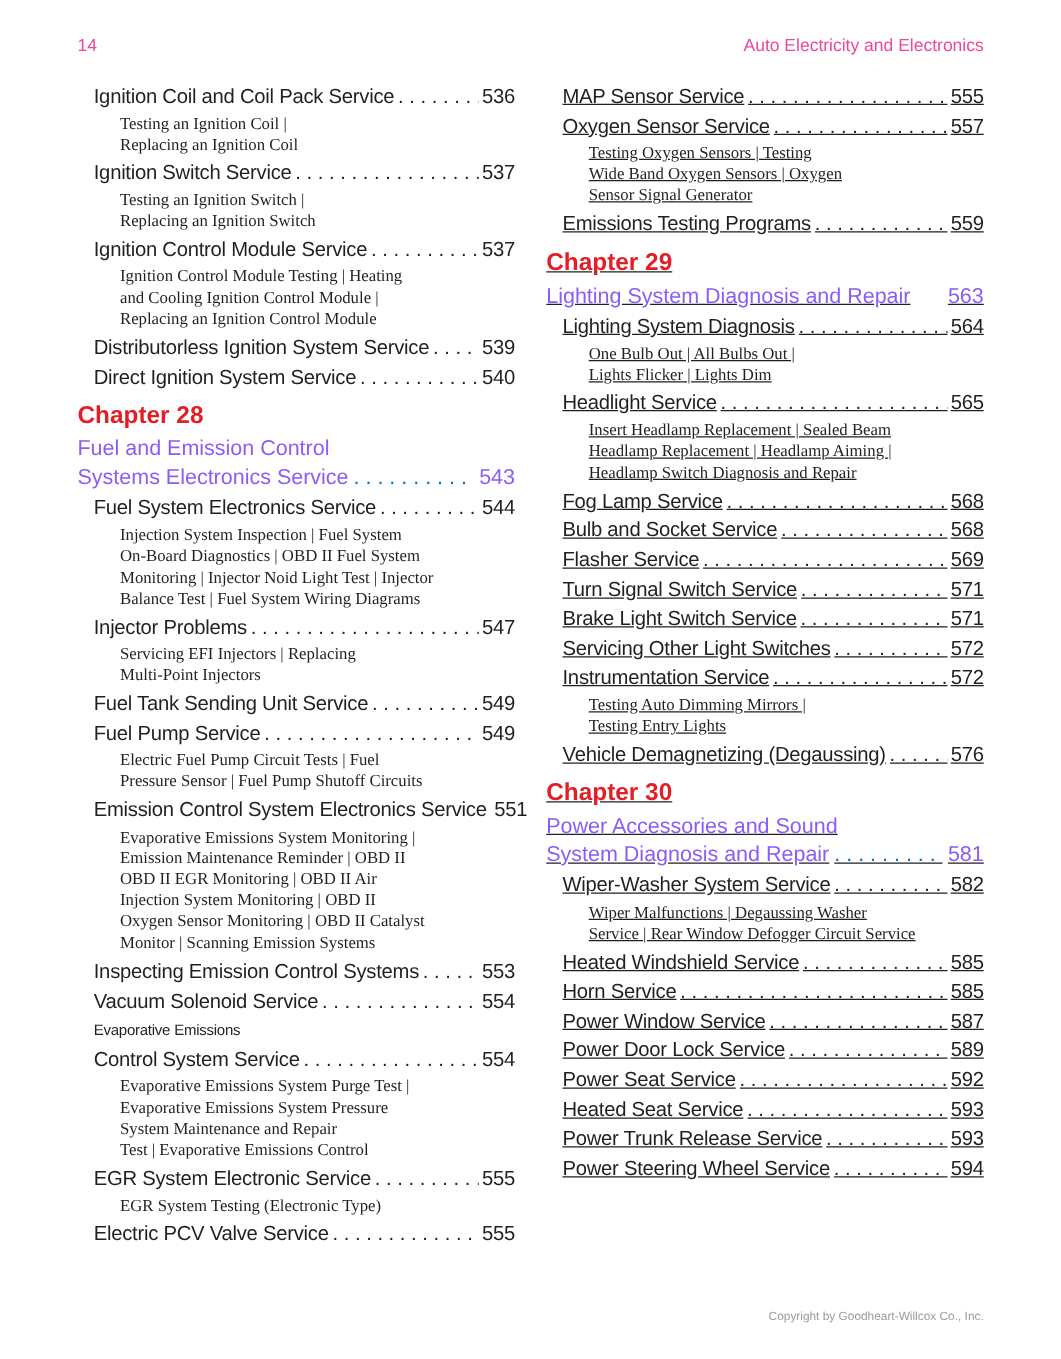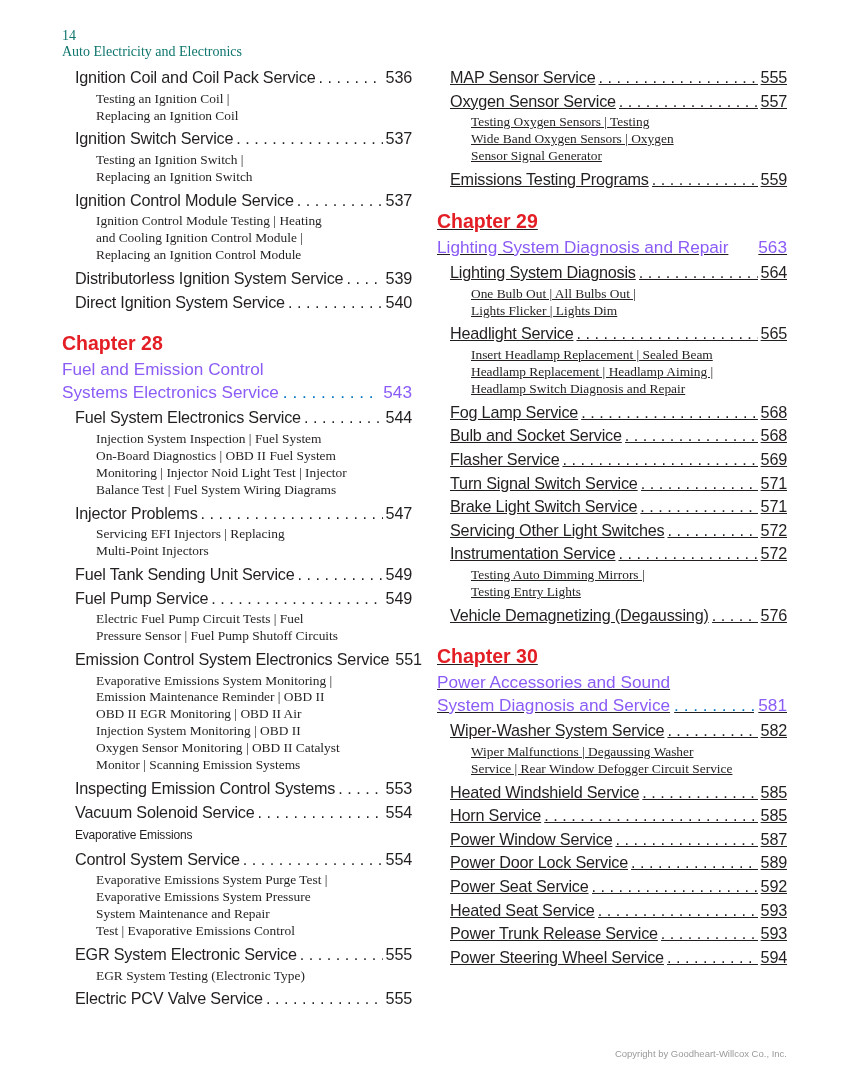--- a/index.html
+++ b/index.html
@@ -1,22 +1,22 @@
 <!DOCTYPE html>
 <html><head>
   <meta charset="utf-8">
   <style>
     * { margin: 0; padding: 0; box-sizing: border-box; }
     html, body { width: 849px; height: 1087px; background: #ffffff; overflow: hidden; }
     body { position: relative; color: #231f20; }
 
     .running-head {
       position: absolute; top: 28px; left: 62px; right: 62px;
-      font-family: Liberation Serif, serif; font-size: 14px; color: #0f766e;
-      display: flex; justify-content: space-between; flex-direction: column;
+      font-family: Liberation Sans, sans-serif; font-size: 14px; color: #ec4899;
+      display: flex; justify-content: space-between;
     }
 
     .col { position: absolute; top: 66px; }
     .col-left { left: 62px; width: 350px; }
     .col-right { left: 437px; width: 350px; text-decoration: underline; }
 
     .entry {
       font-family: "Liberation Sans", sans-serif; font-size: 16.2px;
       line-height: 23.6px; display: flex; align-items: baseline;
       padding-left: 13px; color: #231f20; white-space: nowrap;
@@ -38,21 +38,21 @@
     .sub {
       font-family: "Liberation Serif", serif; font-size: 13.4px;
       line-height: 16.9px; padding-left: 34px; color: #231f20;
       padding-top: 1px; padding-bottom: 3px;
     }
     .sub span { display: block; }
 
     .chapter {
       font-family: "Liberation Sans", sans-serif; font-weight: bold;
       font-size: 19.5px; color: #e31e25; line-height: 24px;
-      margin-top: 17px; margin-bottom: 3px;
+      margin-top: 6px; margin-bottom: 3px;
     }
     .chap-title {
       font-family: "Liberation Sans", sans-serif; font-size: 17.2px;
       color: #8b5cf6; line-height: 22.5px; padding-bottom: 3px;
     }
     .chap-title .line { display: block; white-space: nowrap; }
     .chap-title .row { display: flex; align-items: baseline; white-space: nowrap; }
     .chap-title .dots { flex: 1 1 auto; overflow: hidden; margin: 0 4px; color: #0072bc; }
     .chap-title .dots::before {
       content: ". . . . . . . . . . . . . . . . . . . . . . . . . . . . . . . . . . . . .";
@@ -304,21 +304,21 @@
         <span class="t">Vehicle Demagnetizing (Degaussing)</span>
         <span class="dots"></span>
         <span class="p">576</span>
       </div>
     </div>
 
   <div class="chapter">Chapter 30</div>
   <div class="chap-title">
     <span class="line">Power Accessories and Sound</span>
     <div class="row">
-      <span>System Diagnosis and Service</span>
+      <span>System Diagnosis and Repair</span>
       <span class="dots"></span>
       <span class="p">581</span>
     </div>
   </div>
   <div>
       <div class="entry">
         <span class="t">Wiper-Washer System Service</span>
         <span class="dots"></span>
         <span class="p">582</span>
       </div>

